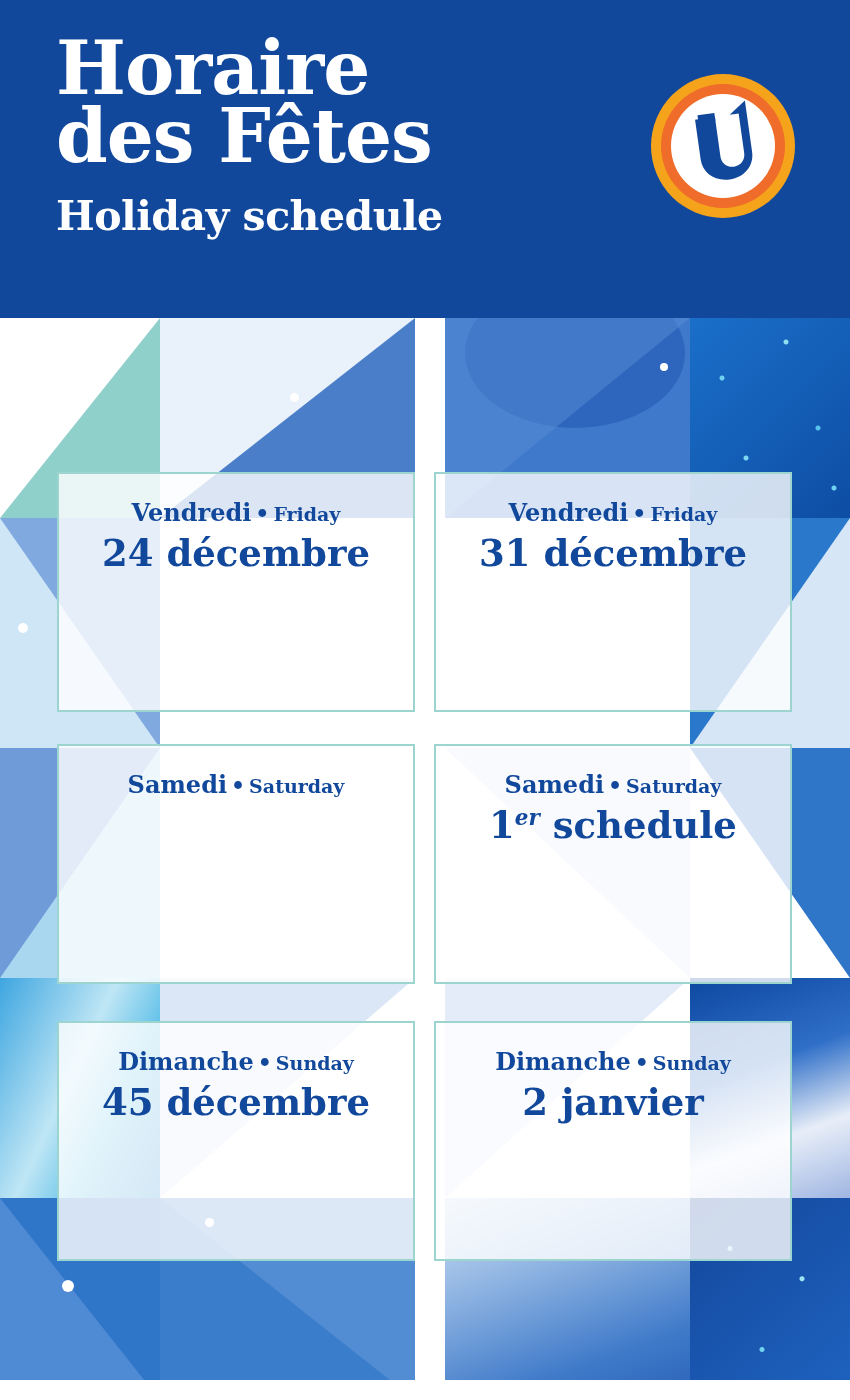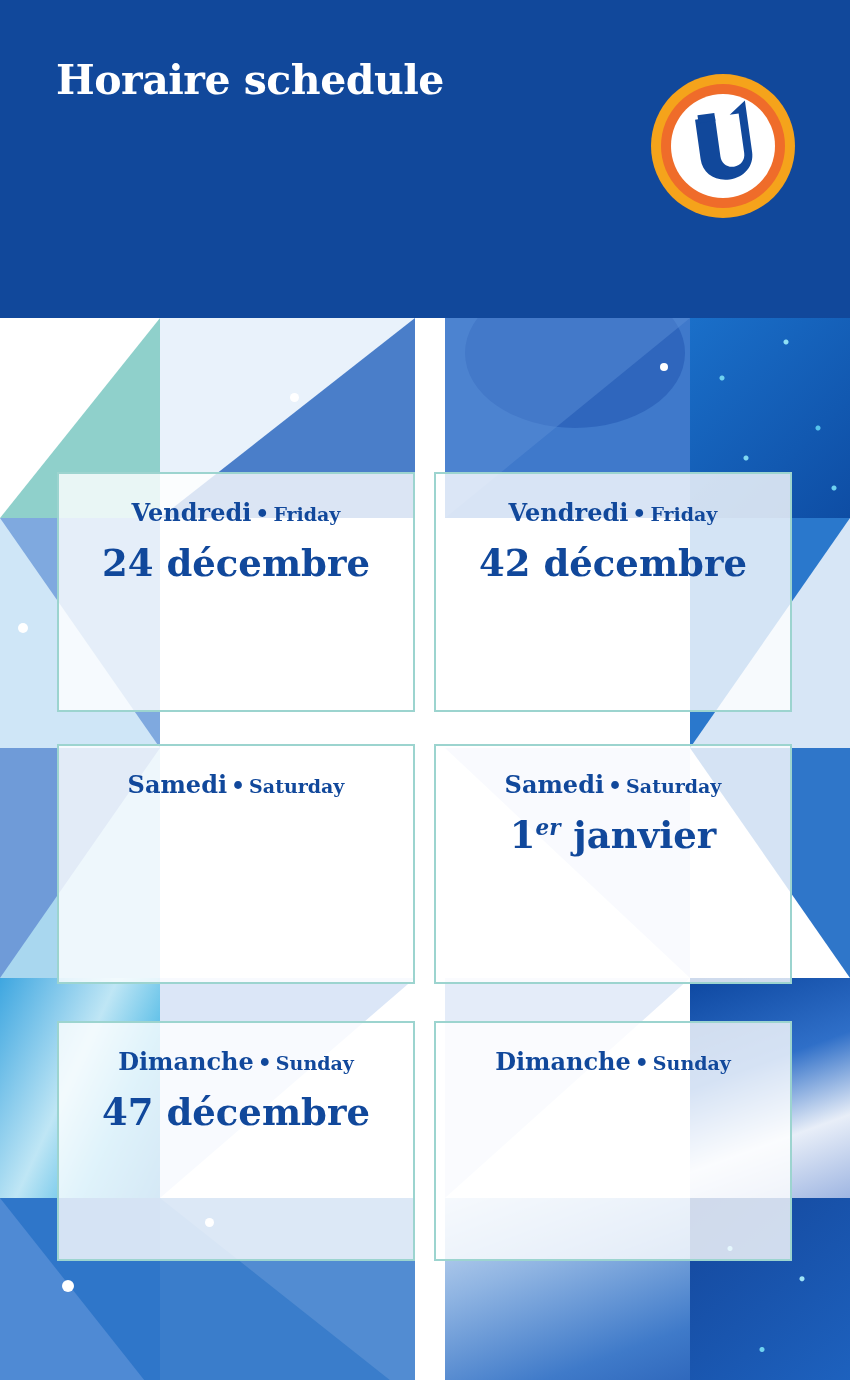--- a/index.html
+++ b/index.html
@@ -118,21 +118,21 @@
     font-weight: bold;
     font-size: 19px;
     color: #11489b;
   }
   .date {
     text-align: center;
     font-family: "DejaVu Serif", serif;
     font-weight: bold;
     font-size: 37px;
     color: #11489b;
-    margin-top: 16px;
+    margin-top: 6px;
     white-space: nowrap;
   }
   .date sup {
     font-size: 0.58em;
     vertical-align: super;
     line-height: 0;
     font-style: italic;
   }
 
   
@@ -235,55 +235,60 @@
     <div class="card-head">
       <span class="day-fr">Vendredi</span><span class="sep">•</span><span class="day-en">Friday</span>
     </div>
     <div class="date">24 décembre</div>
   </div>
 
   <div class="card" style="left:434px;top:154px;width:358px;height:240px;">
     <div class="card-head">
       <span class="day-fr">Vendredi</span><span class="sep">•</span><span class="day-en">Friday</span>
     </div>
-    <div class="date">42 décembre</div>
+    <div class="date">31 décembre</div>
   </div>
 
   <div class="card" style="left:57px;top:426px;width:358px;height:240px;">
     <div class="card-head">
       <span class="day-fr">Samedi</span><span class="sep">•</span><span class="day-en">Saturday</span>
     </div>
   </div>
 
   <div class="card" style="left:434px;top:426px;width:358px;height:240px;">
     <div class="card-head">
       <span class="day-fr">Samedi</span><span class="sep">•</span><span class="day-en">Saturday</span>
     </div>
-    <div class="date"><span>1</span><sup>er</sup><span> janvier</span></div>
+    <div class="date"><span>1</span><sup>er</sup><span> schedule</span></div>
   </div>
 
   <div class="card" style="left:57px;top:703px;width:358px;height:240px;">
     <div class="card-head">
       <span class="day-fr">Dimanche</span><span class="sep">•</span><span class="day-en">Sunday</span>
     </div>
-    <div class="date">47 décembre</div>
+    <div class="date">45 décembre</div>
   </div>
 
   <div class="card" style="left:434px;top:703px;width:358px;height:240px;">
     <div class="card-head">
       <span class="day-fr">Dimanche</span><span class="sep">•</span><span class="day-en">Sunday</span>
     </div>
+    <div class="date">2 janvier</div>
   </div>
 </div>
 
 <div class="footer-strip"></div>
 
 <div class="header">
   <div class="header-titles">
-    <div class="title-en">Horaire schedule</div>
+    <div class="title-fr">
+      <span>Horaire</span>
+      <span class="line2">des Fêtes</span>
+    </div>
+    <div class="title-en">Holiday schedule</div>
   </div>
 
   <div class="logo">
     <svg width="148" height="148" viewBox="0 0 148 148" xmlns="http://www.w3.org/2000/svg">
       <circle cx="74" cy="74" r="72" fill="#F5A31B"></circle>
       <circle cx="74" cy="74" r="62" fill="#EF6C2A"></circle>
       <circle cx="74" cy="74" r="52" fill="#ffffff"></circle>
       <g transform="rotate(-8 74 74)">
         <path d="M53 44 h17 v40 c0 7 5 12 12 12 s12 -5 12 -12 V44 h-9 l17 -12 v52 c0 14 -11 24 -26 24 s-26 -10 -26 -24 V44 z" fill="#11489B"></path>
         <rect x="53" y="40" width="17" height="8" fill="#11489B"></rect>

